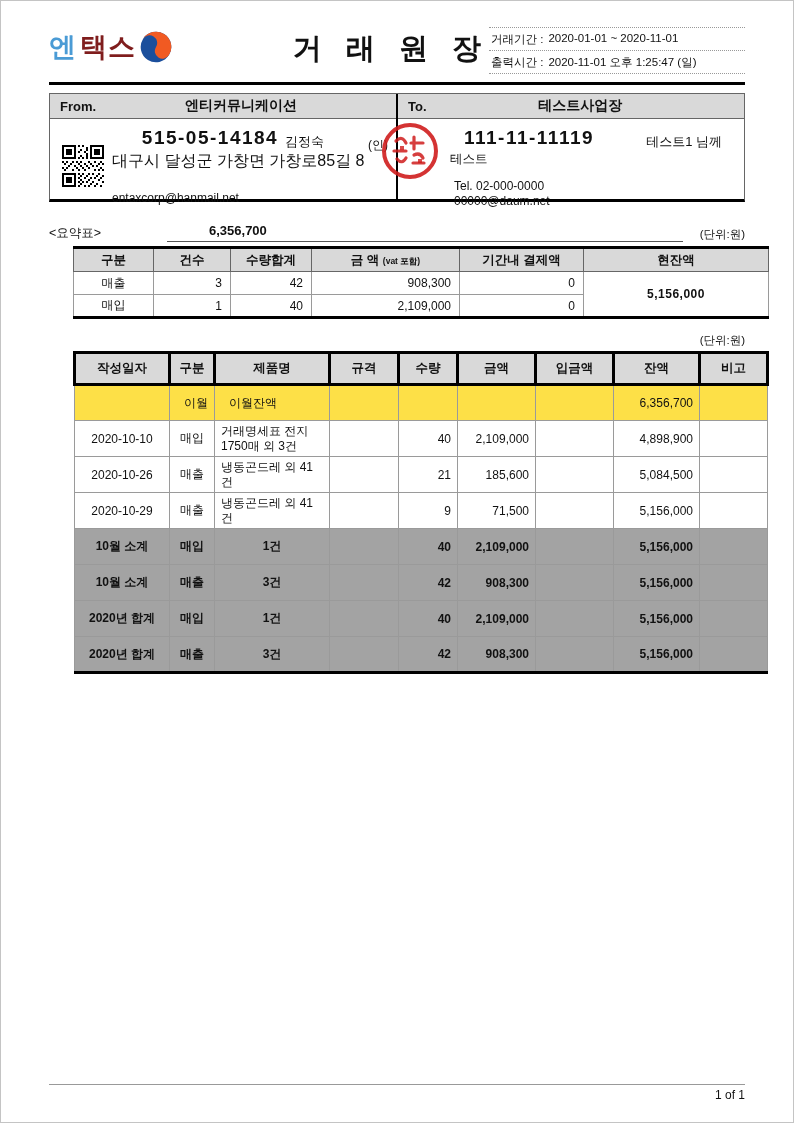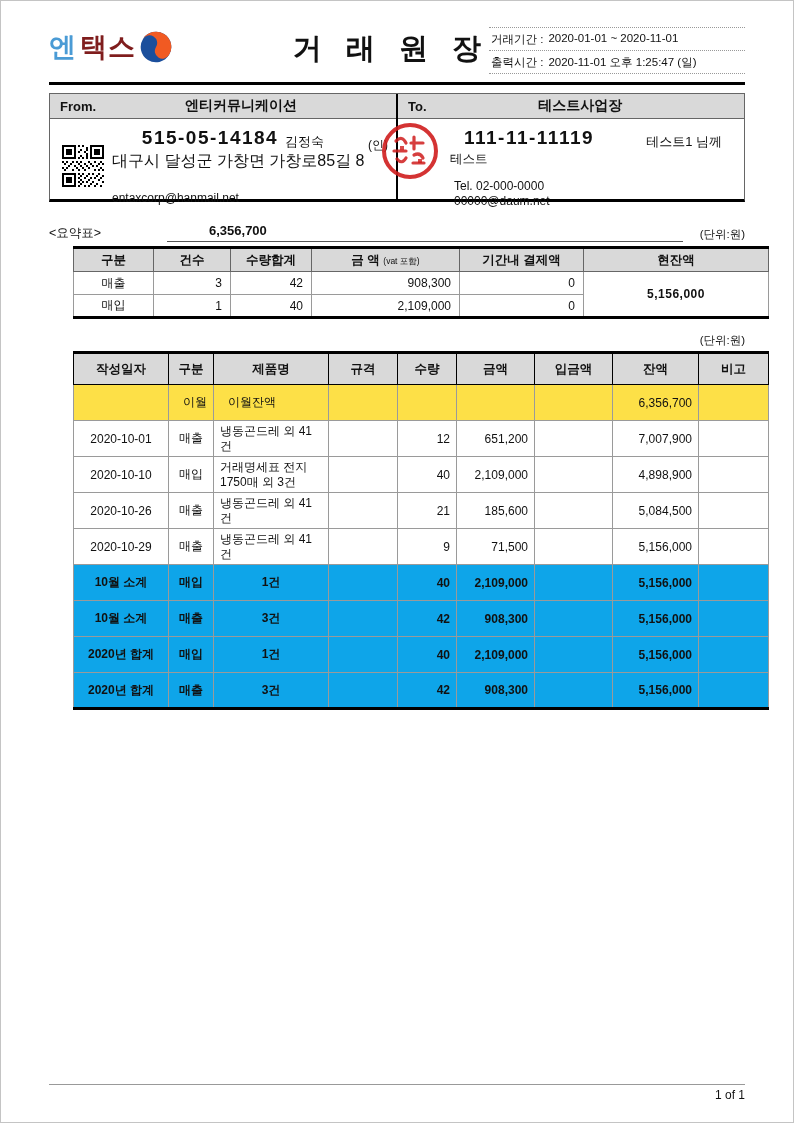--- a/index.html
+++ b/index.html
@@ -45,33 +45,33 @@
   .summary-caption-line { display:flex; align-items:flex-end; margin-top:21px; font-size:12px; }
   .sc-title { width:118px; font-size:12.5px; }
   .sc-group { flex:1; border-bottom:1px solid #555; padding-bottom:3px; display:flex; align-items:baseline; }
   .sc-amount { font-weight:bold; font-size:13px; margin-left:42px; }
   .sc-unit { width:62px; text-align:right; font-size:11.5px; }
 
   table { border-collapse:collapse; width:100%; table-layout:fixed;margin-left:24px; }
   .summary-table { margin-top:4px; border-top:3px solid #000; border-bottom:3px solid #000; }
   .summary-table th { background:#d9d9d9; border:1px solid #666; height:24px; font-size:12.5px; }
   .summary-table td { border:1px solid #9a9a9a; height:23px; font-size:12px; padding:0 8px; }
-  .sub-hd { font-size:8.5px; font-weight:normal;text-align:right; }
+  .sub-hd { font-size:8.5px; font-weight:bold;text-align:right; }
   td.c, th.c { text-align:center; }
   td.r { text-align:right; }
   td.l { text-align:left; }
   .balance-cell { text-align:center !important; font-weight:bold; font-size:15.5px; letter-spacing:.5px; }
 
   
   .unit-note { text-align:right; font-size:11.5px; margin:14px 0 3px; }
   .ledger-table { border-top:3px solid #000; border-bottom:3px solid #000; }
-  .ledger-table th { background:#d9d9d9; border:1px solid #000000; height:32px; font-size:12.5px; }
+  .ledger-table th { background:#d9d9d9; border:3px solid #000000; height:32px; font-size:12.5px; }
   .ledger-table td { border:1px solid #9a9a9a; height:36px; font-size:12px; padding:0 6px; }
   .ledger-table tr.carryover td { background:#fde047;padding-left:14px; }
-  .ledger-table tr.subtotal td { background:#0ea5e9; font-weight:bold; }
+  .ledger-table tr.subtotal td { background:#a3a3a3; font-weight:bold; }
   .product { white-space:pre-line; line-height:1.25; }
 
   
   .footer { position:absolute; left:48px; right:48px; top:1083px;
             border-top:1px solid #999; text-align:right; font-size:12px; padding-top:3px; }
 </style>
 </head>
 <body>
 
 <div class="page">
@@ -254,31 +254,20 @@
           <td class="c">이월</td>
           <td class="l product">이월잔액</td>
           <td class="c"></td>
           <td class="r"></td>
           <td class="r"></td>
           <td class="r"></td>
           <td class="r">6,356,700</td>
           <td class="c"></td>
         </tr>
         <tr class="normal">
-          <td class="c">2020-10-01</td>
-          <td class="c">매출</td>
-          <td class="l product">냉동곤드레 외 41건</td>
-          <td class="c"></td>
-          <td class="r">12</td>
-          <td class="r">651,200</td>
-          <td class="r"></td>
-          <td class="r">7,007,900</td>
-          <td class="c"></td>
-        </tr>
-        <tr class="normal">
           <td class="c">2020-10-10</td>
           <td class="c">매입</td>
           <td class="l product">거래명세표 전지
 1750매 외 3건</td>
           <td class="c"></td>
           <td class="r">40</td>
           <td class="r">2,109,000</td>
           <td class="r"></td>
           <td class="r">4,898,900</td>
           <td class="c"></td>

